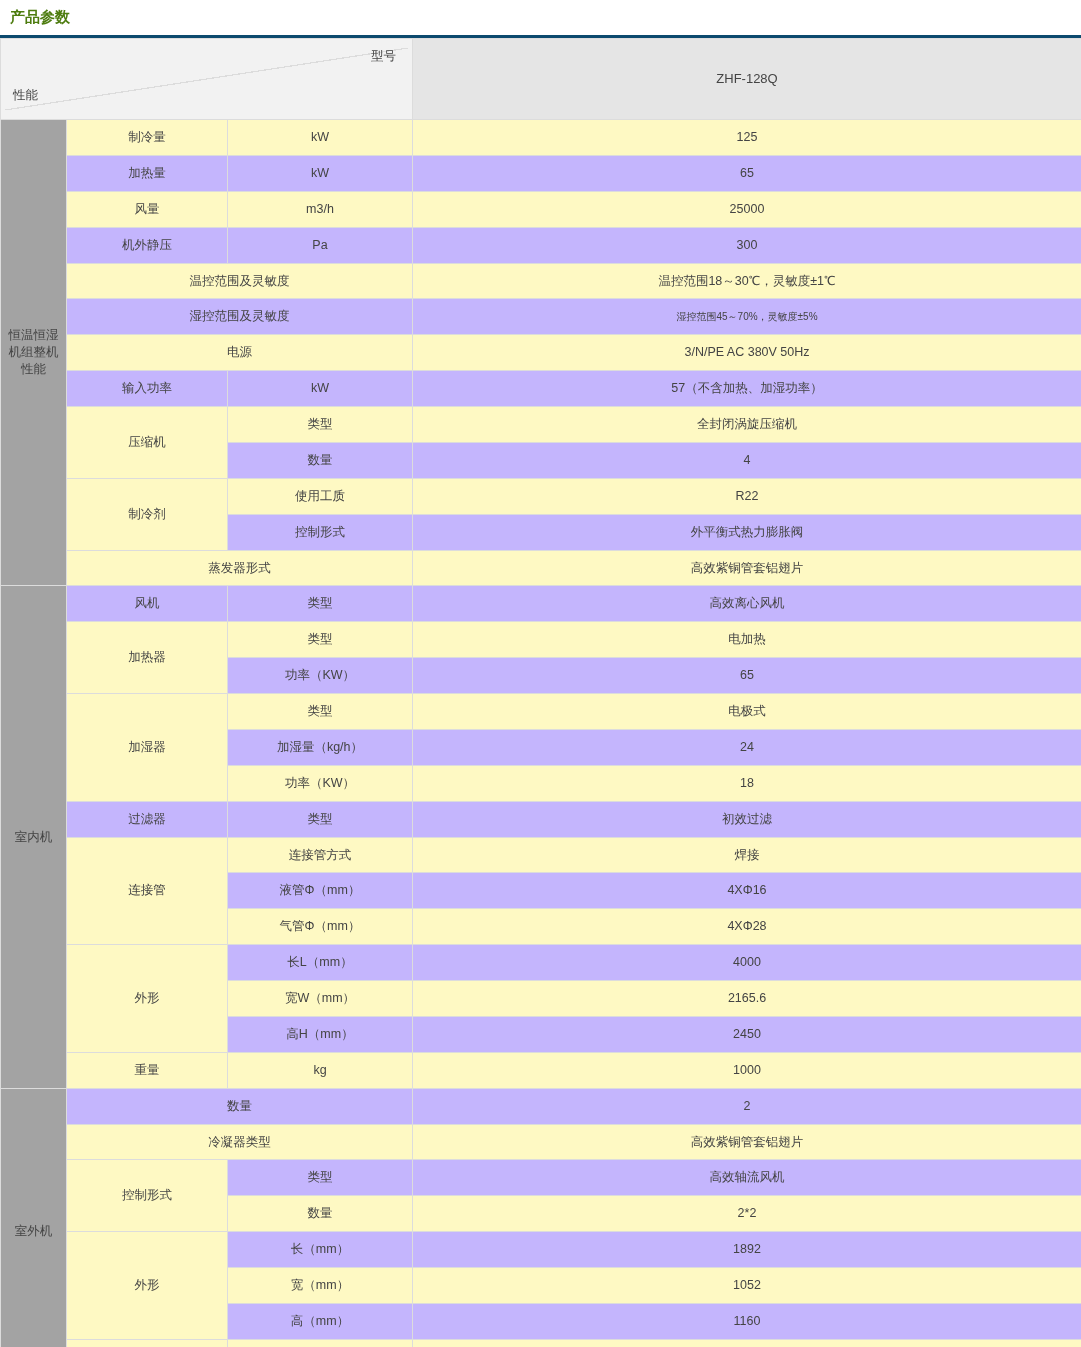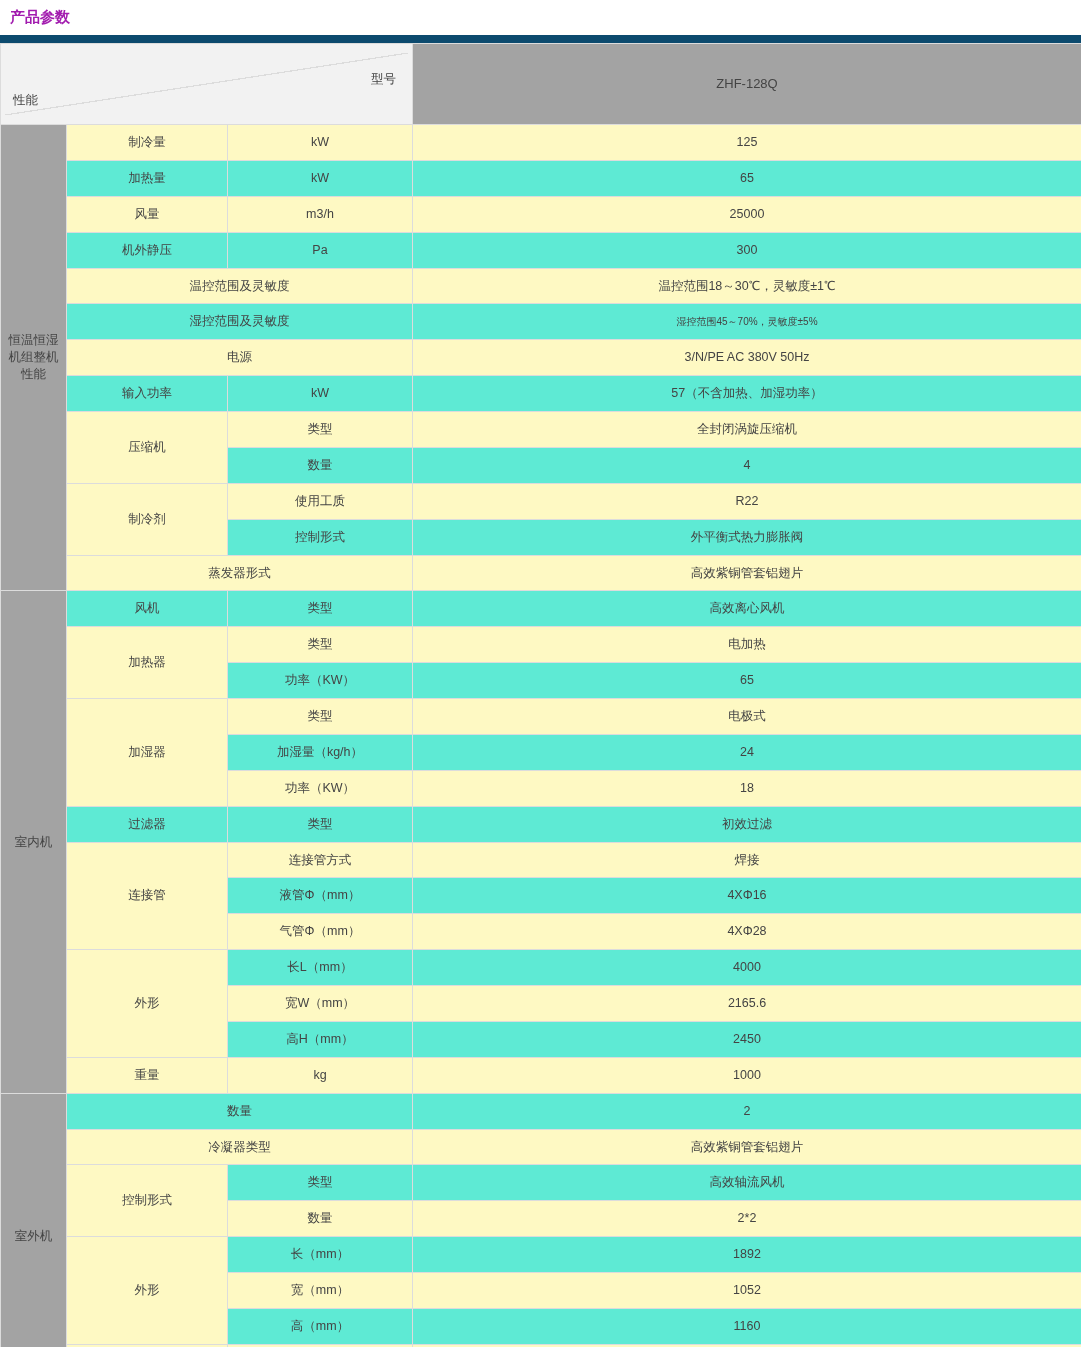--- a/index.html
+++ b/index.html
@@ -12,23 +12,23 @@
     color: #333333;
     width: 1081px;
   }
   .page {
     width: 1081px;
     position: relative;
   }
   .page-title {
     font-size: 15px;
     font-weight: bold;
-    color: #a21caf;
+    color: #4d7c0f;
     padding: 8px 0 8px 10px;
-    border-bottom: 8px solid #0c4a6e;
+    border-bottom: 3px solid #0c4a6e;
     margin: 0 0 0 0;
   }
   table.spec {
     border-collapse: collapse;
     width: 1081px;
     table-layout: fixed;
     font-size: 12.5px;
   }
   table.spec td {
     border: 1px solid #dcdcdc;
@@ -37,21 +37,21 @@
     color: #444444;
     padding: 9px 4px;
     line-height: 1.35;
   }
   
   col.c1 { width: 66px; }
   col.c2 { width: 161px; }
   col.c3 { width: 185px; }
   col.c4 { width: 669px; }
 
-  .shade { background: #5eead4; }
+  .shade { background: #c4b5fd; }
   .white { background: #fef9c3; }
 
   .header-cell {
     background: #f2f2f2;
     height: 62px;
     position: relative;
     padding: 0;
   }
   .header-diag {
     position: relative;
@@ -66,25 +66,25 @@
   }
   .header-diag .tl {
     position: absolute;
     left: 8px;
     bottom: 6px;
     font-size: 12.5px;
   }
   .header-diag .br {
     position: absolute;
     right: 12px;
-    top: 18px;
+    top: 0;
     font-size: 12.5px;
   }
   .model-cell {
-    background: #a3a3a3;
+    background: #e5e5e5;
     font-size: 13px;
     color: #333;
   }
   .vgroup {
     background: #a3a3a3;
     font-size: 12.5px;
   }
   .small {
     font-size: 10px;
   }

